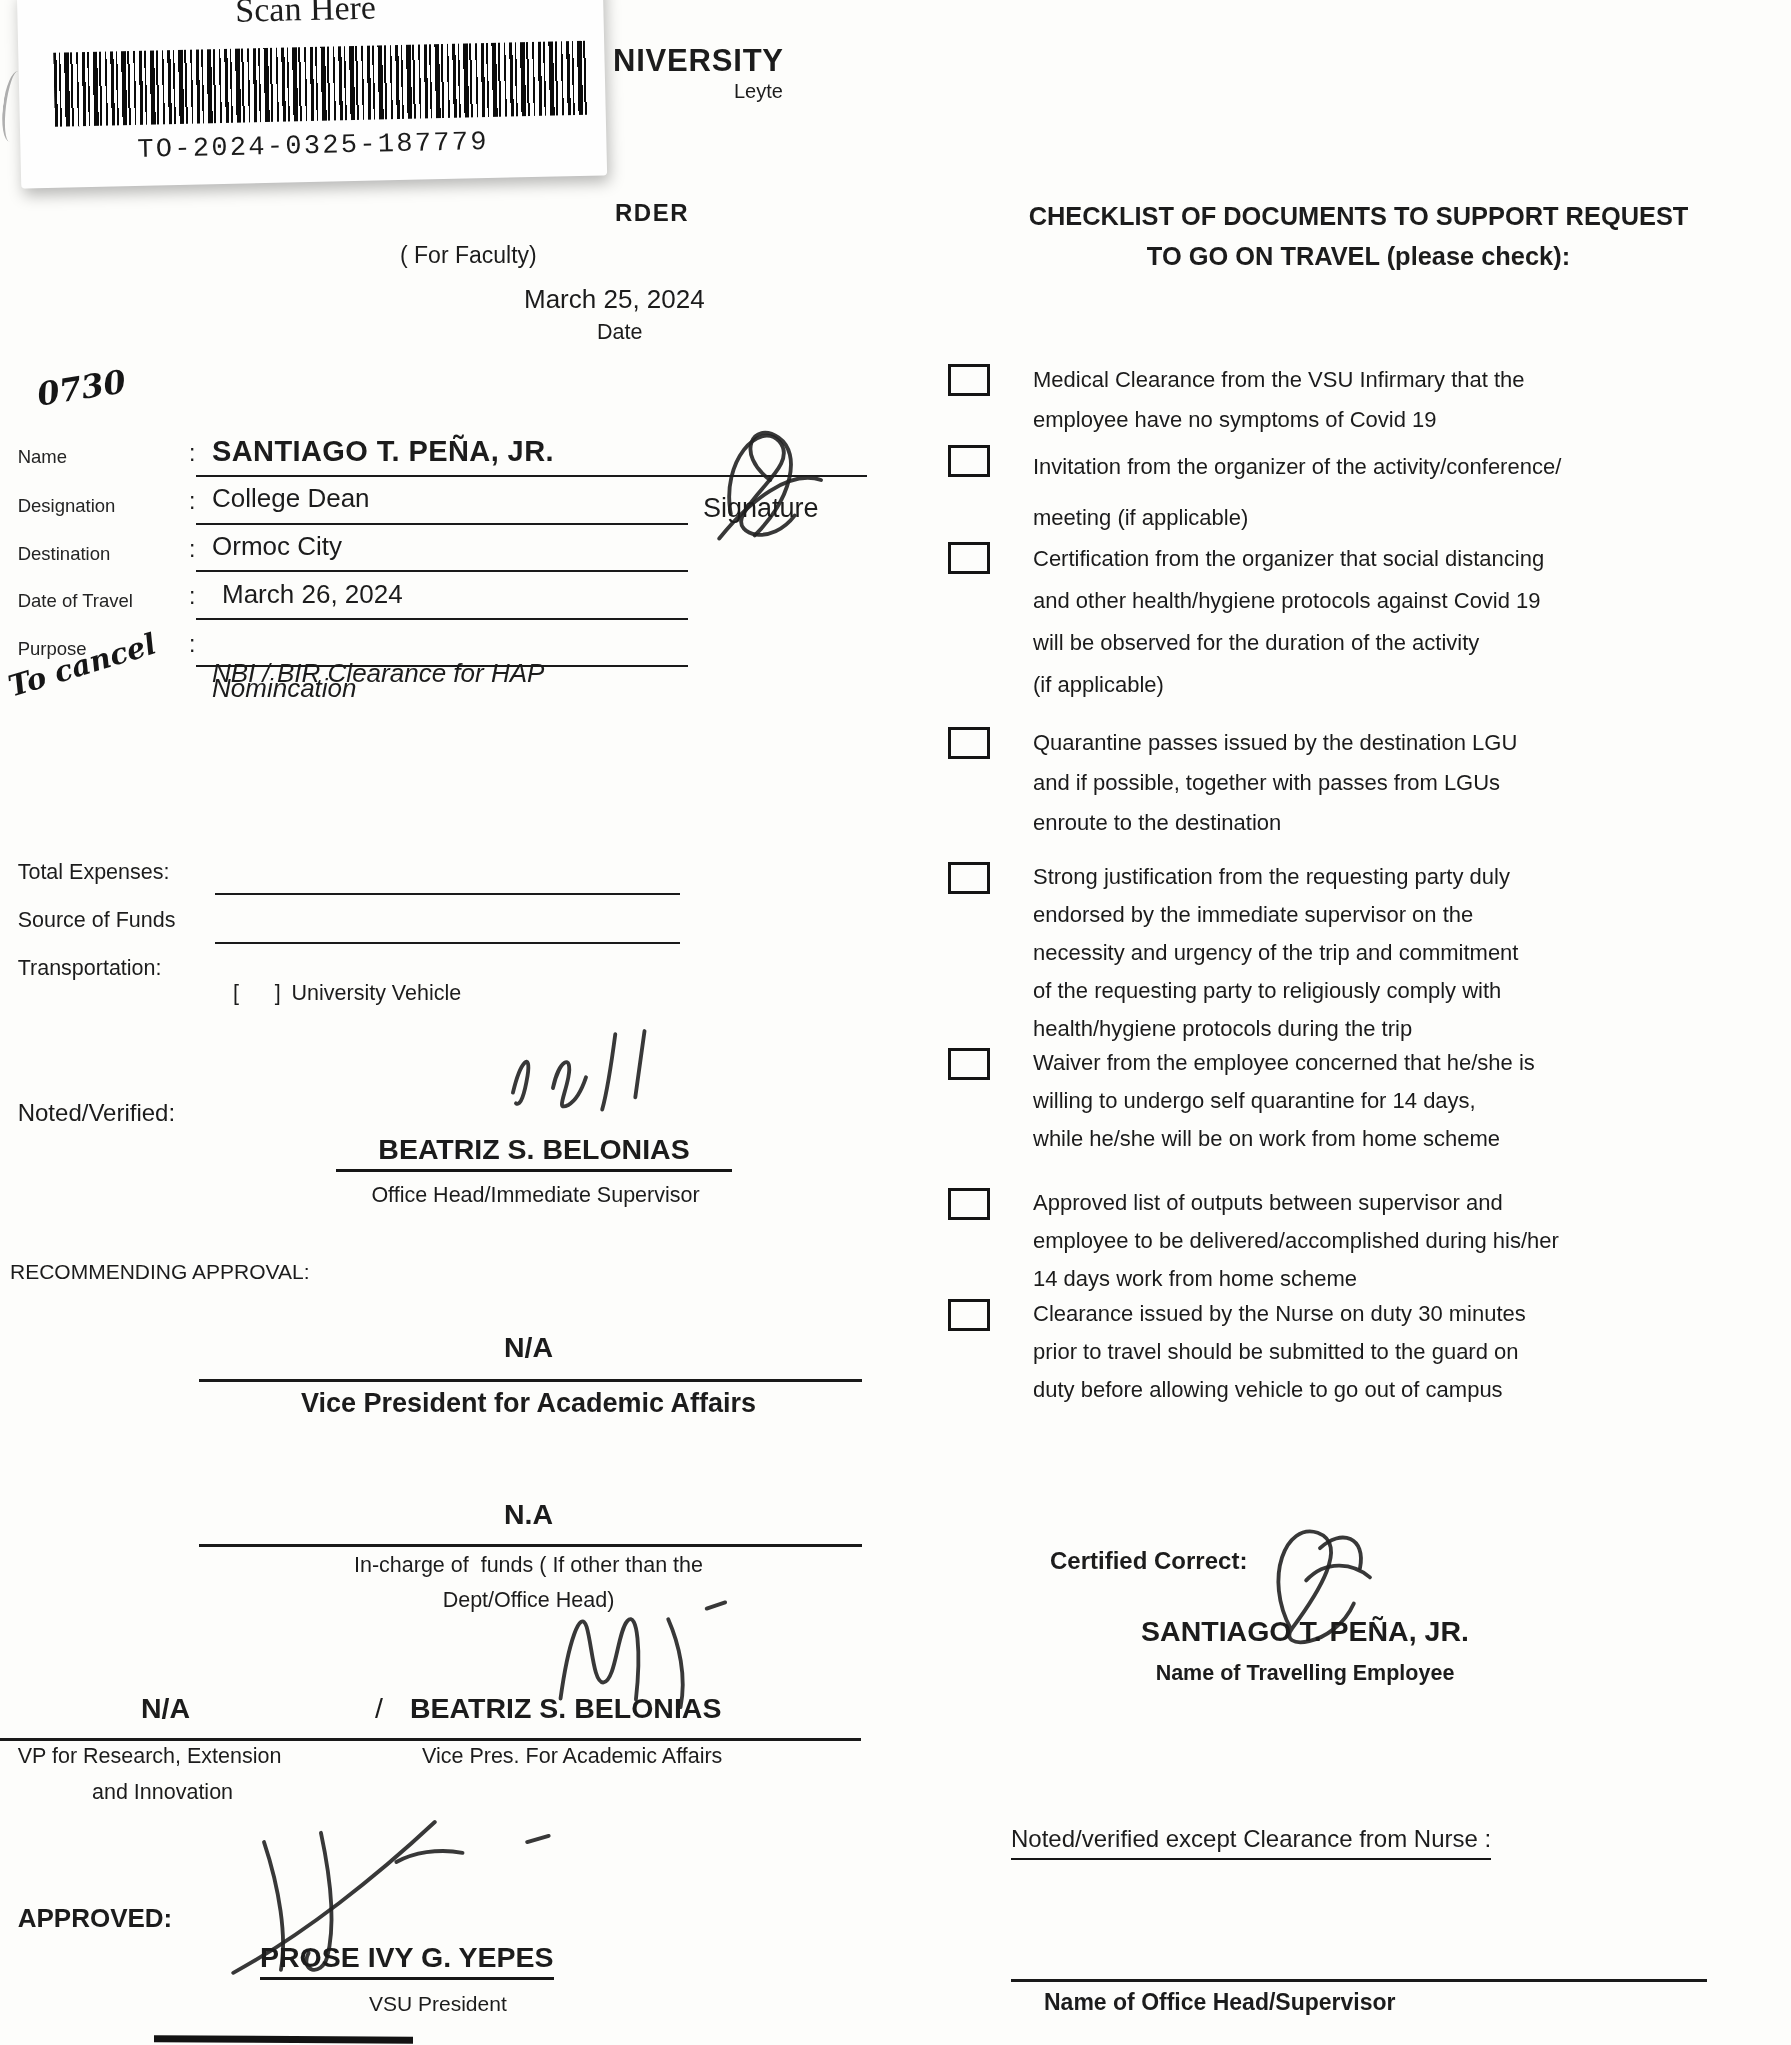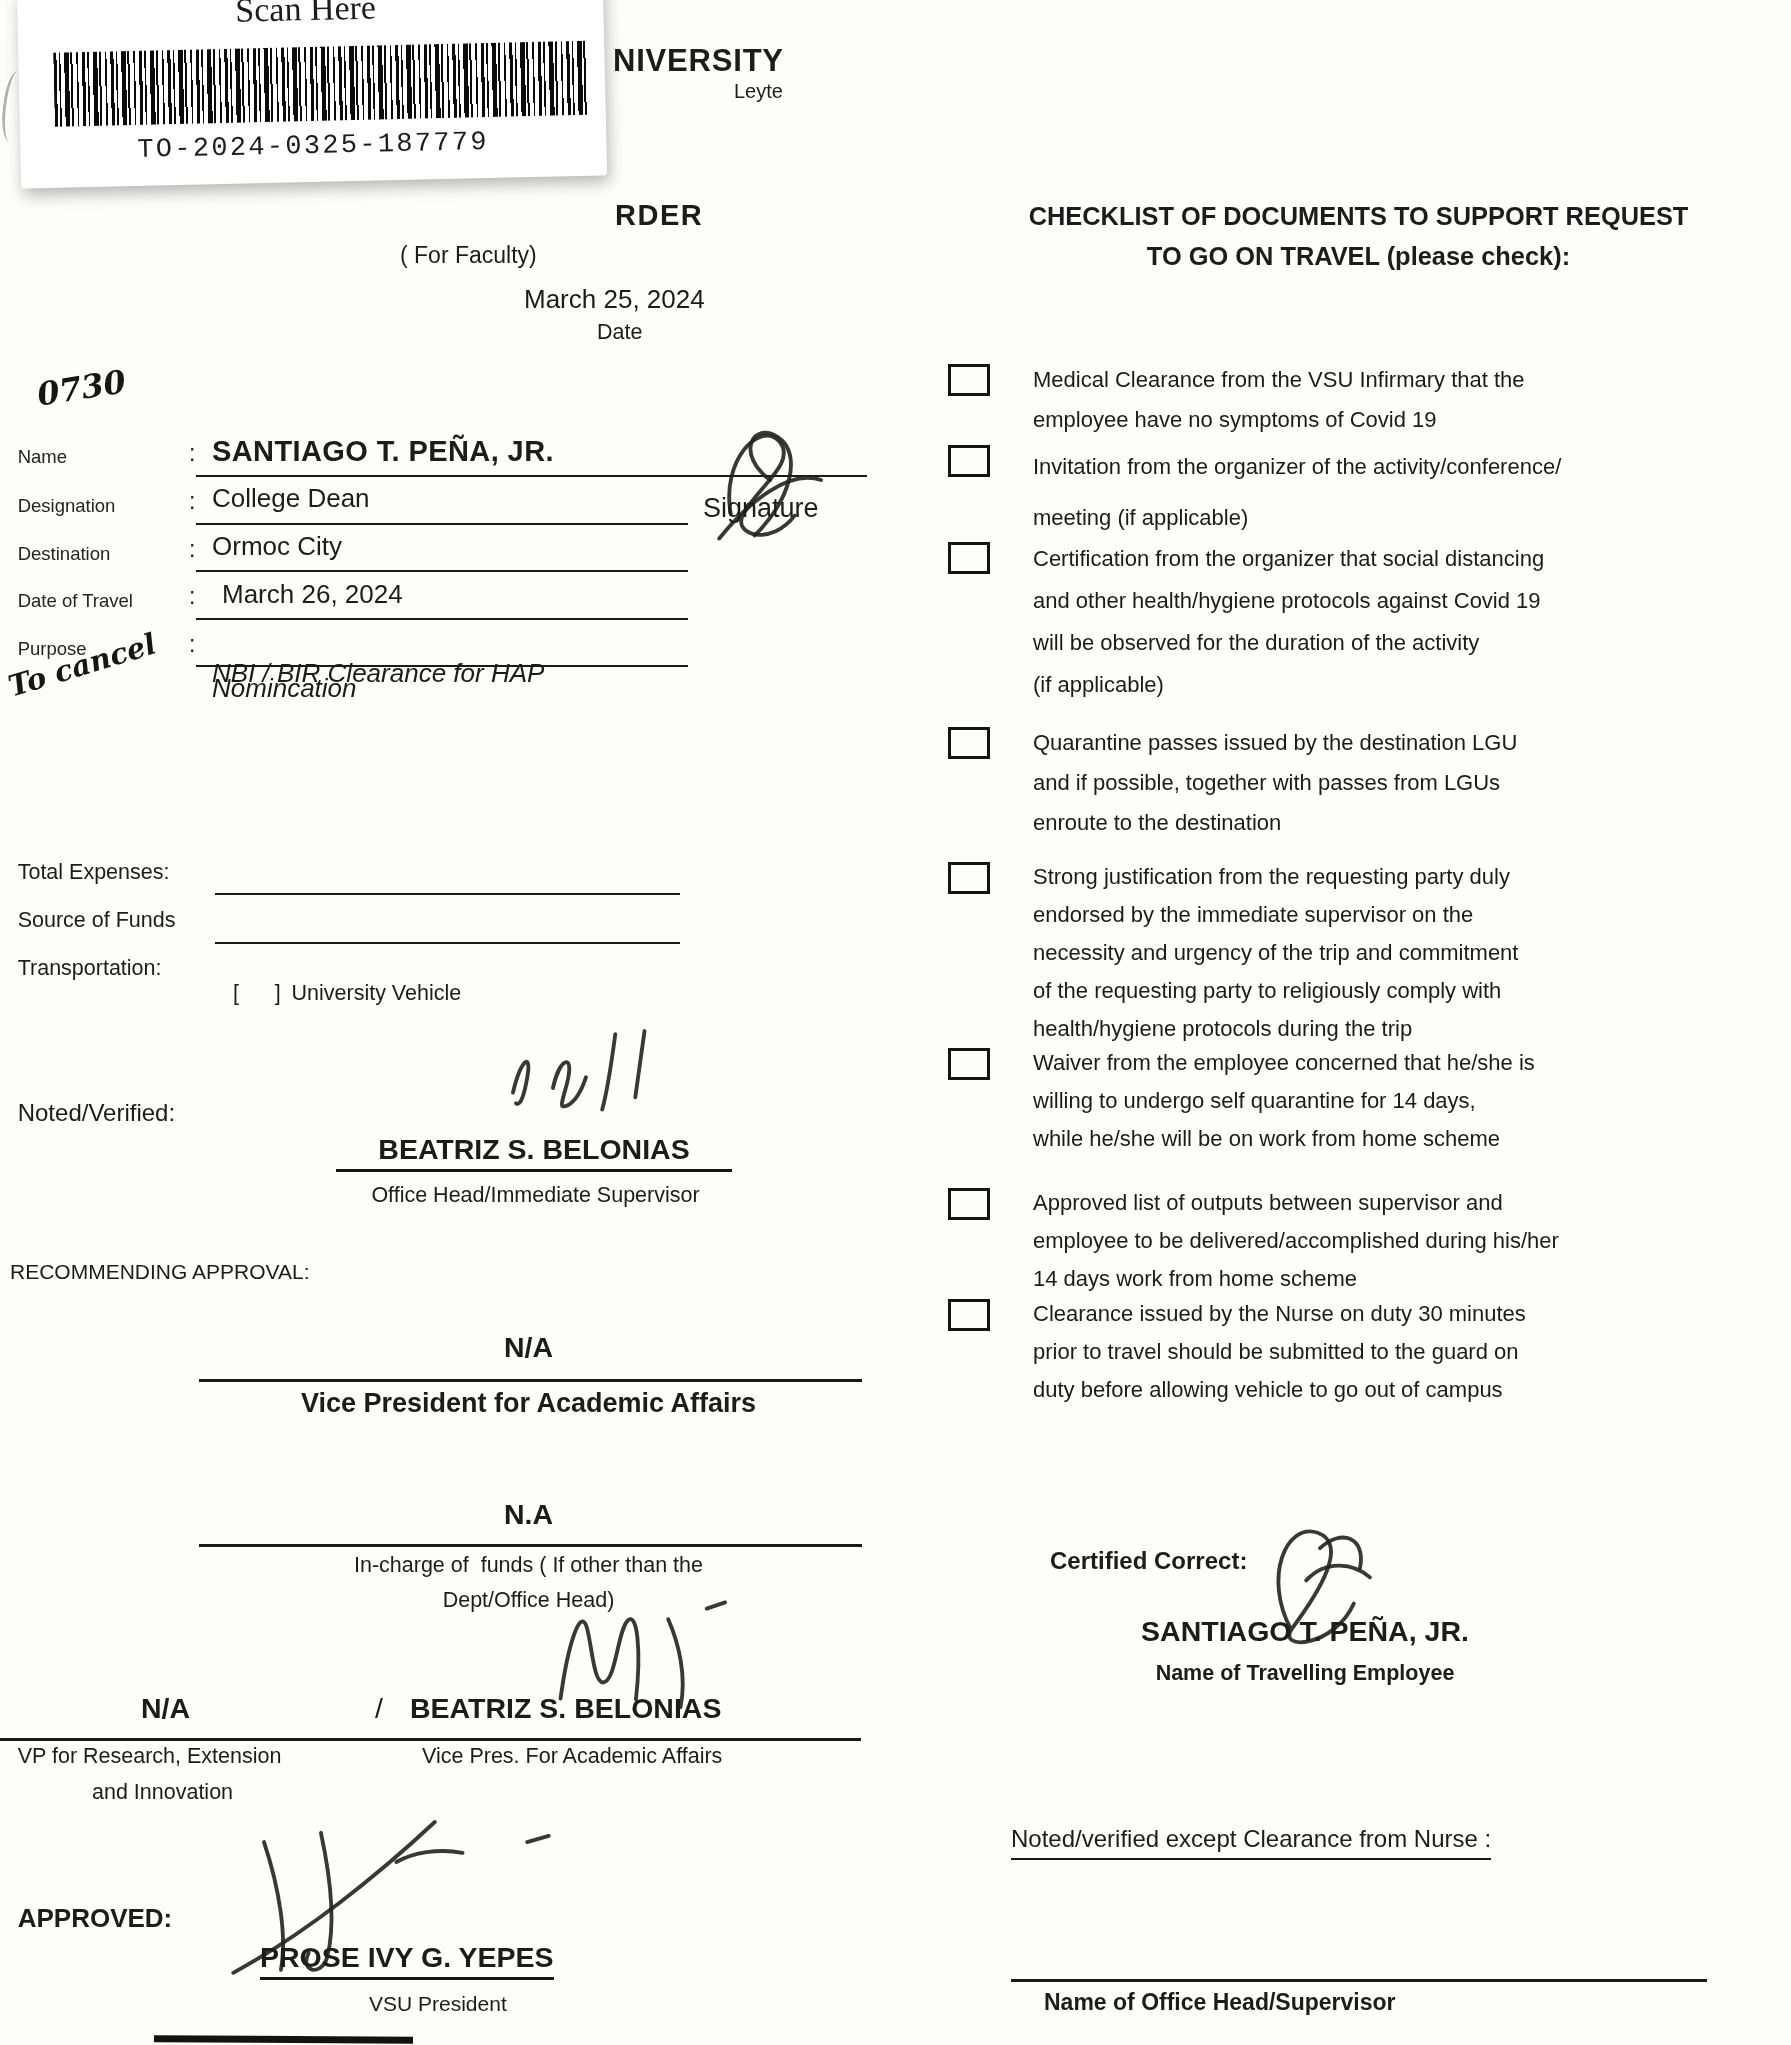--- a/index.html
+++ b/index.html
@@ -48,21 +48,21 @@
 
   <div class="curl"></div>
   <div class="sticker">
     <div class="abs serif" style="left:218px; top:4.6px; font-size:34px;">Scan Here</div>
     <div class="barcode" style="left:35px; top:62px; width:533px; height:74px;"></div>
     <div class="abs mono" style="left:117px; top:146px; font-size:27px; letter-spacing:2.3px;">TO-2024-0325-187779</div>
   </div>
 
   <div class="abs b" style="left:613px; top:43px; font-size:31px; letter-spacing:0.8px;">NIVERSITY</div>
   <div class="abs" style="left:734px; top:80px; font-size:20px;">Leyte</div>
-  <div class="abs b" style="left:615px; top:199px; font-size:29px; letter-spacing:1.5px;text-align:right;">RDER</div>
+  <div class="abs b" style="left:615px; top:199px; font-size:24px; letter-spacing:1.5px;text-align:right;">RDER</div>
   <div class="abs" style="left:400px; top:242px; font-size:23px;">( For Faculty)</div>
   <div class="abs" style="left:524px; top:284px; font-size:26px;">March 25, 2024</div>
   <div class="abs" style="left:597px; top:320px; font-size:21.5px;">Date</div>
 
   <div class="abs hand" style="left:37px; top:369px; font-size:32px; transform:rotate(-9deg);">0730</div>
   <div class="abs hand" style="left:6.2px; top:648px; font-size:29px; transform:rotate(-17deg);">To cancel</div>
 
   <div class="abs lbl" style="left:17.7px; top:446px;">Name</div>
   <div class="abs colon" style="left:189px; top:440px;">:</div>
   <div class="abs val-bold" style="left:212px; top:435px;">SANTIAGO T. PEÑA, JR.</div>

